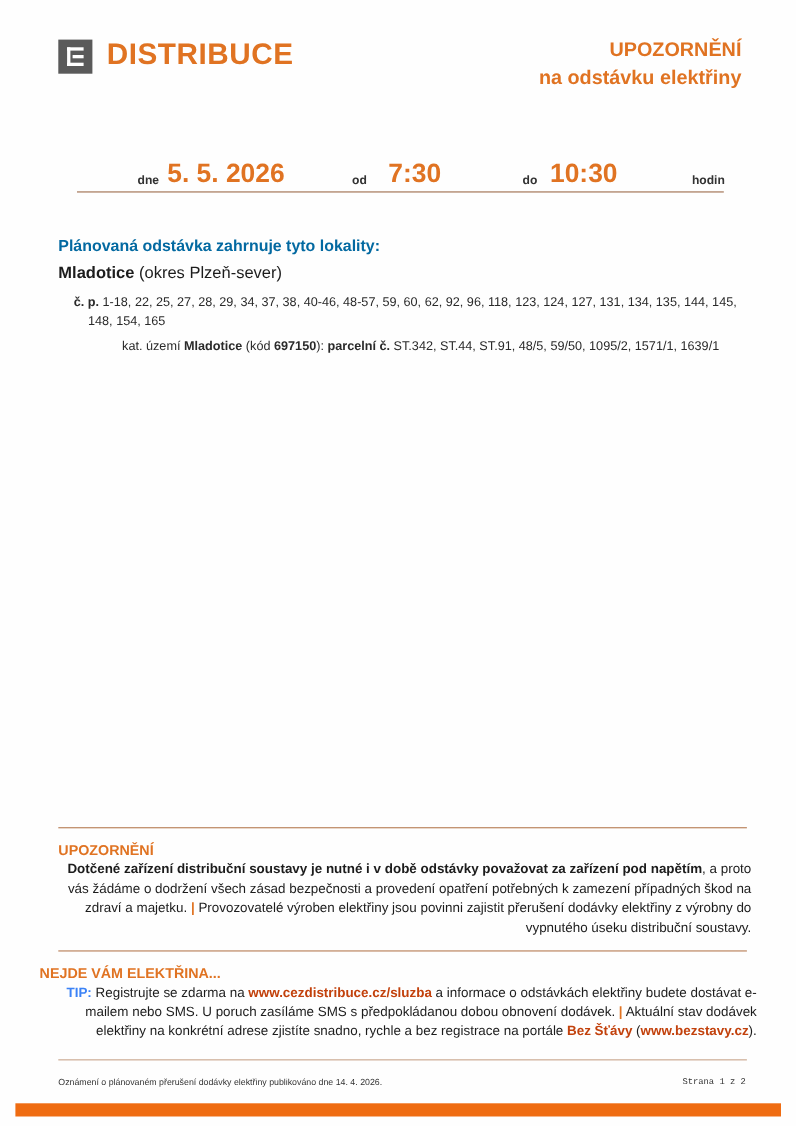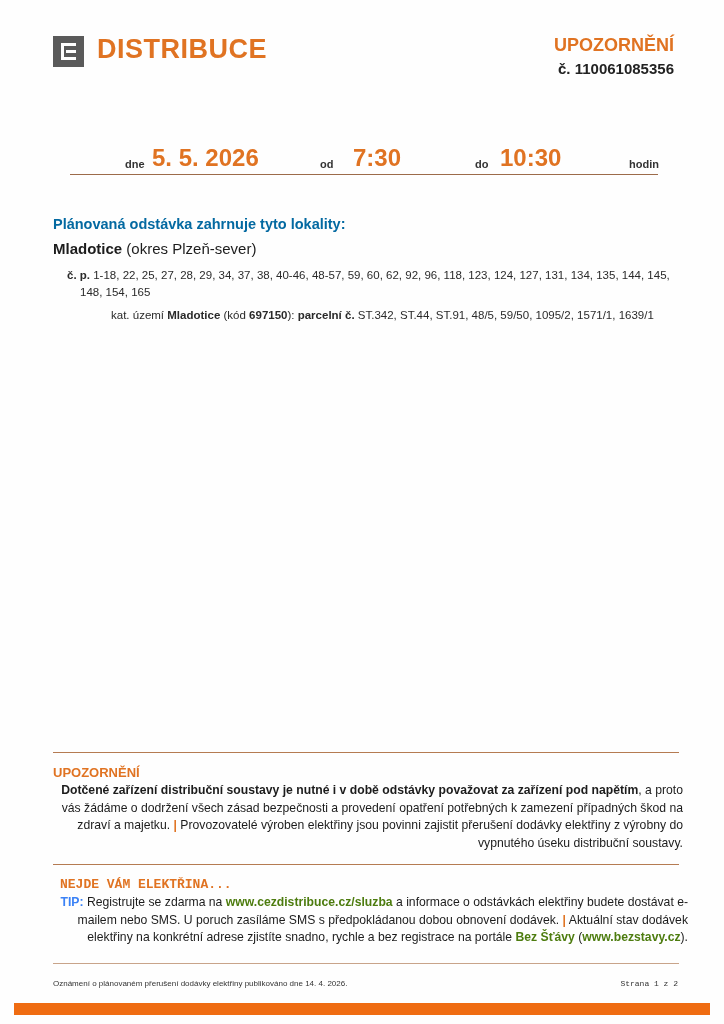--- a/index.html
+++ b/index.html
@@ -48,37 +48,37 @@
   .loc-cp { left: 67px; top: 267px; width: 610px; font-size: 11.5px; line-height: 17px; color: #2a2a2a; text-indent: 0; padding-left: 13px; text-indent: -13px; }
   .loc-kat { left: 67px; top: 309px; width: 620px; font-size: 11.5px; color: #2a2a2a; padding-left: 44px; }
 
   
   .hr { height: 1px; background: #b57b52; }
 
   
   .sec-title { font-size: 13px; font-weight: bold; color: #e07322; }
   .sec-body { font-size: 12.2px; line-height: 17.5px; color: #1c1c1c; text-align: right; }
   .sec-body .pipe { color: #e07322; font-weight: bold; }
-  .sec-body .o-bold { color: #4d7c0f; font-weight: bold; }
+  .sec-body .o-bold { color: #c2410c; font-weight: bold; }
 
   .footer-note { left: 53px; top: 979px; font-size: 8px; color: #333; }
   .footer-page { right: 46px; top: 979px; font-size: 8px; color: #333; font-family: Liberation Mono, monospace; }
   .footer-bar { left: 14px; top: 1003px; width: 696px; height: 12px; background: #ef6c12; }
 </style>
 </head>
 <body>
 
 <div class="abs logo-box">
     <div class="glyph"></div>
   </div>
 <div class="abs logo-text">DISTRIBUCE</div>
 
 <div class="abs hdr-right">
   <div class="l1">UPOZORNĚNÍ</div>
-  <div class="l3">č. 110061085356</div>
+  <div class="l2">na odstávku elektřiny</div>
 </div>
 
 <div class="abs date-row">
   <span class="lbl" style="left:27px">dne</span>
   <span class="val" style="left:82px">5. 5. 2026</span>
   <span class="lbl" style="left:222px">od</span>
   <span class="val" style="left:283px">7:30</span>
   <span class="lbl" style="left:377px">do</span>
   <span class="val" style="left:430px">10:30</span>
   <span class="lbl" style="left:531px">hodin</span>
@@ -104,21 +104,21 @@
 
 <div class="abs hr" style="left:53px; top:752px; width:626px;"></div>
 <div class="abs sec-title" style="left:53px; top:765px;">UPOZORNĚNÍ</div>
 <div class="abs sec-body" style="left:53px; top:782px; width:630px;">
   <b>Dotčené zařízení distribuční soustavy je nutné i v době odstávky považovat za zařízení pod napětím</b><span>, a proto vás žádáme o dodržení všech zásad bezpečnosti a provedení opatření potřebných k zamezení případných škod na zdraví a majetku.</span>
   <span class="pipe">|</span>
   <span>Provozovatelé výroben elektřiny jsou povinni zajistit přerušení dodávky elektřiny z výrobny do vypnutého úseku distribuční soustavy.</span>
 </div>
 
 <div class="abs hr" style="left:53px; top:864px; width:626px;"></div>
-<div class="abs sec-title" style="left:60px; top:877px;font-family:Liberation Mono, monospace;">NEJDE VÁM ELEKTŘINA...</div>
+<div class="abs sec-title" style="left:36px; top:877px;">NEJDE VÁM ELEKTŘINA...</div>
 <div class="abs sec-body" style="left:53px; top:894px; width:635px;">
   <b class="orange">TIP:</b>
   <span>Registrujte se zdarma na</span>
   <span class="o-bold">www.cezdistribuce.cz/sluzba</span>
   <span>a informace o odstávkách elektřiny budete dostávat e-mailem nebo SMS. U poruch zasíláme SMS s předpokládanou dobou obnovení dodávek.</span>
   <span class="pipe">|</span>
   <span>Aktuální stav dodávek elektřiny na konkrétní adrese zjistíte snadno, rychle a bez registrace na portále</span>
   <span class="o-bold">Bez Šťávy</span>
   <span>(</span><span class="o-bold">www.bezstavy.cz</span><span>).</span>
 </div>

